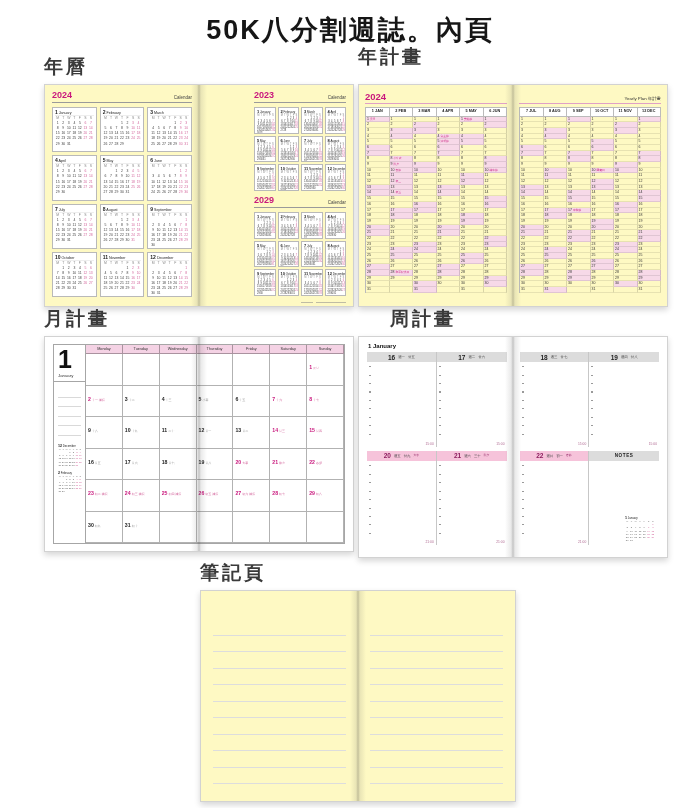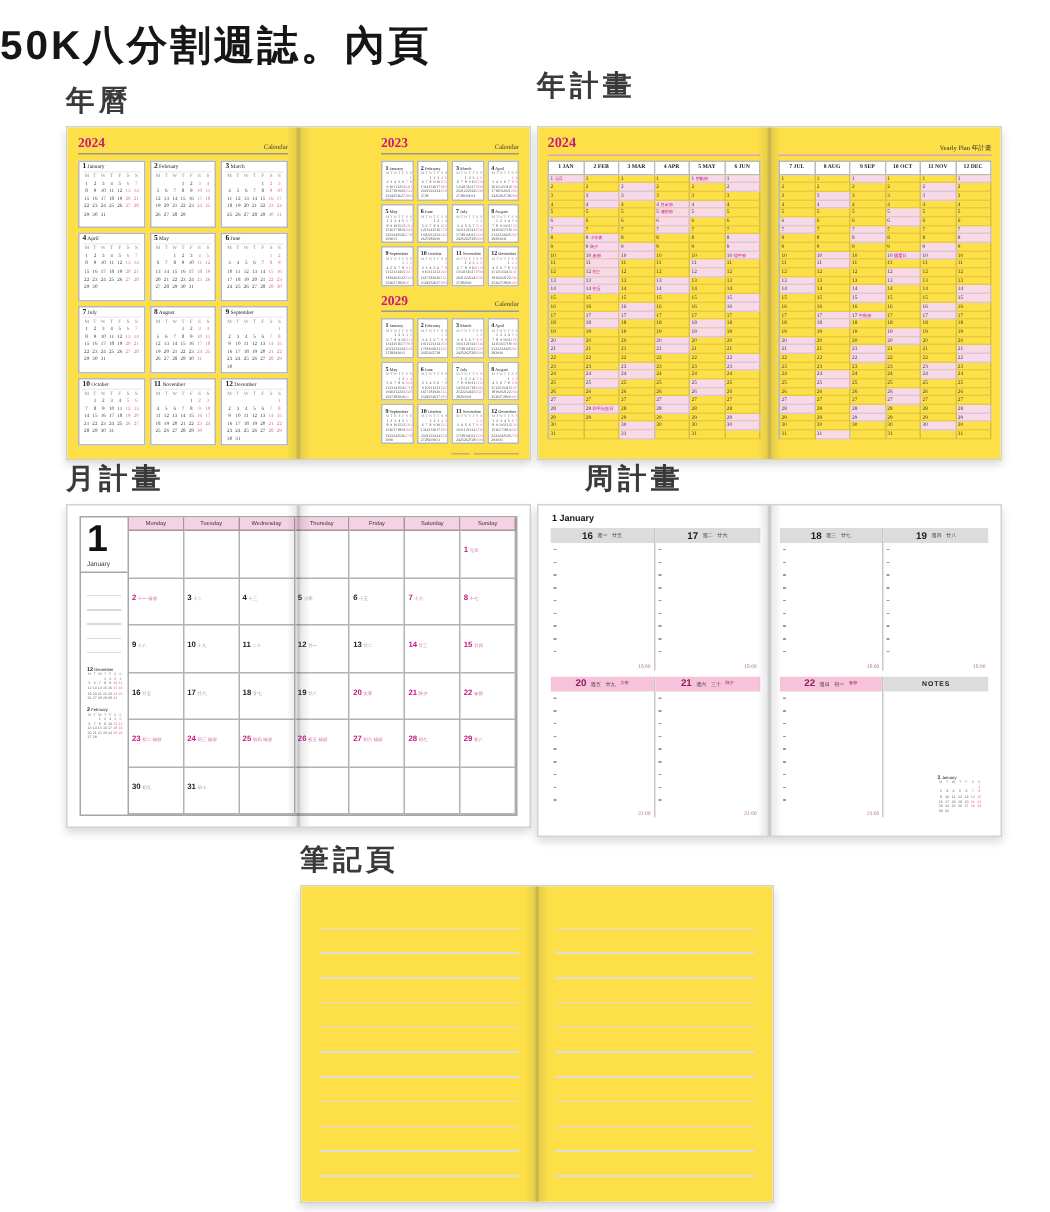--- a/index.html
+++ b/index.html
@@ -1,23 +1,23 @@
 <!DOCTYPE html>
 <html style="--accent: #c9187d; --pinkfill: #f7d9e8; --pinkhead: #f4d2e4; --pinkweek: #f6c3da; --grayhead: #dcdcdc;"><head>
 <meta charset="utf-8">
 <style>
   html,body{margin:0;padding:0;background:#ffffff;}
   #canvas{position:relative;width:700px;height:808px;background:#fff;overflow:hidden;
           font-family:"Liberation Sans","DejaVu Sans",sans-serif;color:#222;}
-  .title{position:absolute;top:12px;left:0;right:0;
+  .title{position:absolute;top:12px;left:0;right:0;text-align:center;
          font-size:27px;font-weight:700;letter-spacing:2px;color:#161616;}
   .sec-label{position:absolute;font-size:19px;font-weight:700;letter-spacing:3px;color:#3a3a3a;}
   .spread{position:absolute;background:#fff;border:1px solid #d2d2d2;
           box-shadow:0 3px 6px rgba(0,0,0,.16);display:flex;}
-  .page{flex:1;position:relative;background:#fde047;overflow:hidden;font-family:Liberation Serif, serif;}
+  .page{flex:1;position:relative;background:#fef9c3;overflow:hidden;}
   .spine{position:absolute;left:50%;top:0;bottom:0;width:16px;transform:translateX(-50%);z-index:6;pointer-events:none;
          background:linear-gradient(to right,rgba(90,90,90,0) 0%,rgba(90,90,90,.13) 38%,rgba(60,60,60,.30) 50%,rgba(90,90,90,.13) 62%,rgba(90,90,90,0) 100%);}
   
   .an-pad{position:absolute;inset:0;padding:6px 7px;}
   .an-head{display:flex;justify-content:space-between;align-items:flex-end;
            border-bottom:1px solid #9a9a9a;padding-bottom:2px;margin-bottom:4px;}
   .an-year{color:var(--accent,#c9187d);font-weight:700;font-size:9px;line-height:1;}
   .an-cal{font-size:4.5px;color:#444;}
   .g34{display:grid;grid-template-columns:repeat(3,1fr);grid-auto-rows:1fr;gap:3px;height:190px;}
   .g43{display:grid;grid-template-columns:repeat(4,1fr);grid-auto-rows:1fr;gap:2px;height:84px;}

